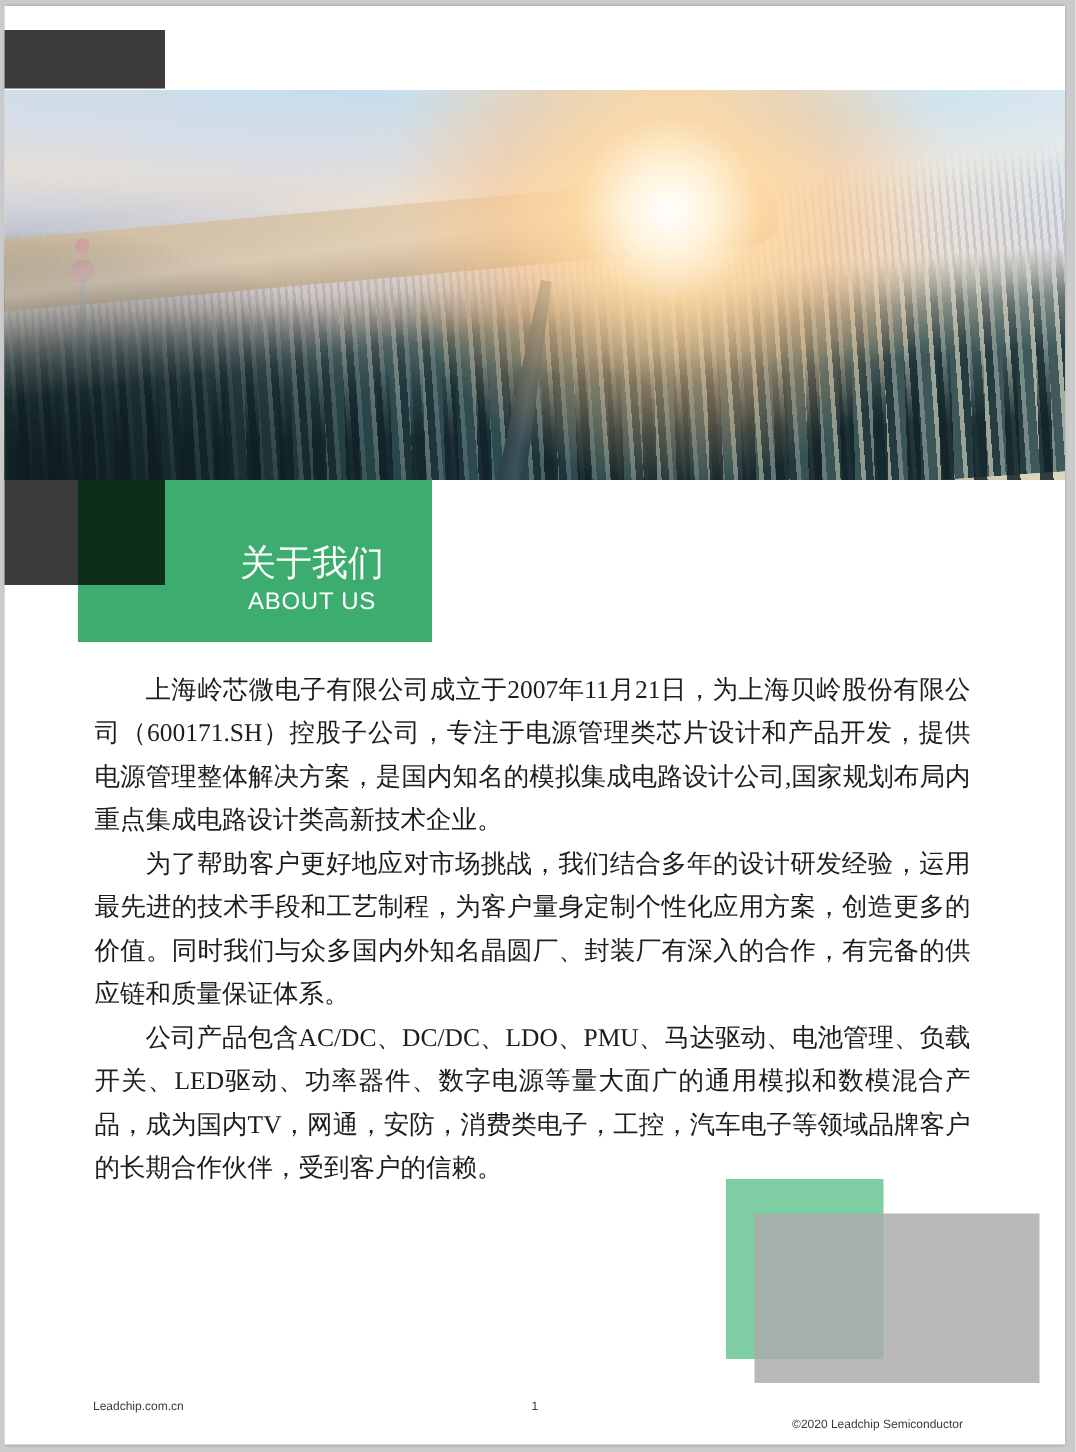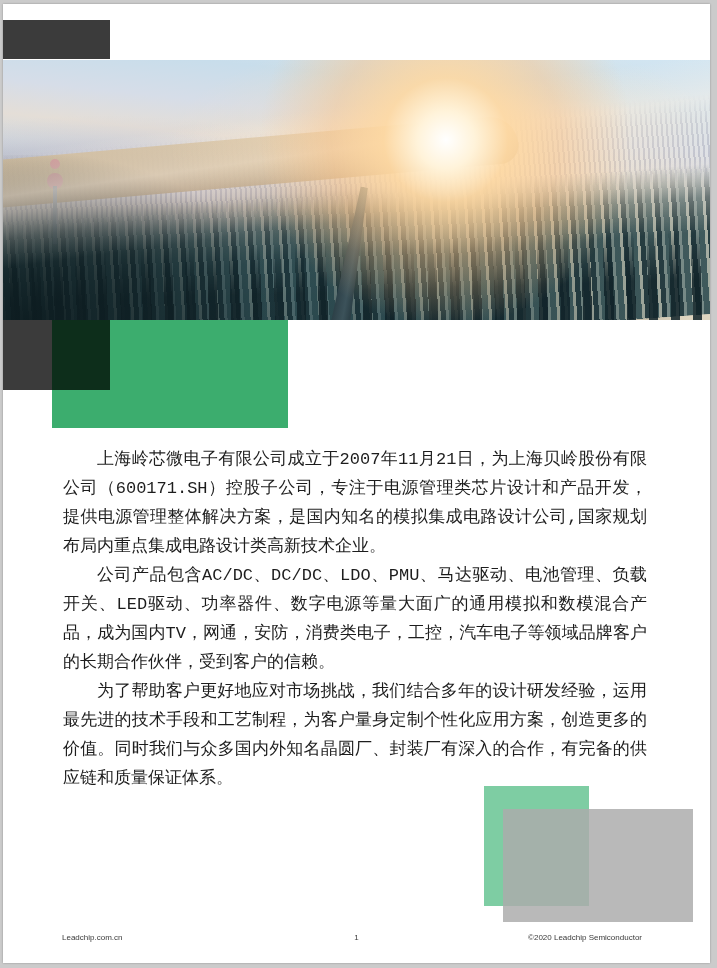--- a/index.html
+++ b/index.html
@@ -57,27 +57,27 @@
       radial-gradient(ellipse 400px 160px at 443px 85px,rgba(255,224,180,.55) 0%,rgba(255,224,180,0) 70%),
       linear-gradient(172deg,rgba(255,244,232,0) 26%,rgba(255,244,232,.5) 38%,rgba(255,244,232,.15) 50%,rgba(255,244,232,0) 58%);}
   
   .banner{position:absolute;left:49px;top:316px;width:236px;height:108px;background:#3cad6e;z-index:2;}
   .banner-shade{position:absolute;left:0;top:0;width:58px;height:70px;background:rgba(0,10,4,.78);}
   .banner-text{position:relative;padding:42px 0 0 76px;text-align:center;color:#ffffff;}
   .banner-title{font-size:24px;line-height:27px;font-weight:400;}
   .banner-subtitle{font-size:16px;line-height:19px;margin-top:3px;letter-spacing:.5px;}
   
   .about{position:absolute;left:60px;top:441px;width:584px;color:#1d1d1d;
-    font-family:Liberation Mono, monospace;}
+    font-family:Liberation Serif, serif;}
   .about p{margin:0;text-indent:2em;font-size:17px;line-height:29px;text-align:justify;}
   
   .footer{position:absolute;left:0;right:0;top:927px;height:14px;font-size:8px;color:#3a3a3a;padding-left:32px;}
   .f-left{position:absolute;left:59px;top:2px;}
   .f-center{position:absolute;left:0;right:0;top:2px;text-align:center;}
-  .f-right{position:absolute;right:68px;top:2px;}
+  .f-right{position:absolute;right:68px;top:14px;}
 </style>
 </head>
 <body>
 
 <div class="page">
 
   <div class="sq-top"></div>
 
   <div class="hero">
     <div class="ph-lavender"></div>
@@ -90,26 +90,30 @@
     <div class="ph-citynear2"></div>
     <div class="ph-corner"></div>
     <div class="ph-tower"></div>
     <div class="ph-sun"></div>
   </div>
 
   <div class="sq-mid"></div>
 
   <div class="banner">
     <div class="banner-shade"></div>
+    <div class="banner-text">
+      <div class="banner-title">关于我们</div>
+      <div class="banner-subtitle">ABOUT US</div>
+    </div>
   </div>
 
   <div class="about">
     <p>上海岭芯微电子有限公司成立于2007年11月21日，为上海贝岭股份有限公司（600171.SH）控股子公司，专注于电源管理类芯片设计和产品开发，提供电源管理整体解决方案，是国内知名的模拟集成电路设计公司,国家规划布局内重点集成电路设计类高新技术企业。</p>
+    <p>为了帮助客户更好地应对市场挑战，我们结合多年的设计研发经验，运用最先进的技术手段和工艺制程，为客户量身定制个性化应用方案，创造更多的价值。同时我们与众多国内外知名晶圆厂、封装厂有深入的合作，有完备的供应链和质量保证体系。</p>
     <p>公司产品包含AC/DC、DC/DC、LDO、PMU、马达驱动、电池管理、负载开关、LED驱动、功率器件、数字电源等量大面广的通用模拟和数模混合产品，成为国内TV，网通，安防，消费类电子，工控，汽车电子等领域品牌客户的长期合作伙伴，受到客户的信赖。</p>
-    <p>为了帮助客户更好地应对市场挑战，我们结合多年的设计研发经验，运用最先进的技术手段和工艺制程，为客户量身定制个性化应用方案，创造更多的价值。同时我们与众多国内外知名晶圆厂、封装厂有深入的合作，有完备的供应链和质量保证体系。</p>
   </div>
 
   <div class="sq-mint"></div>
   <div class="rect-gray"></div>
 
   <div class="footer">
     <span class="f-left">Leadchip.com.cn</span>
     <span class="f-center">1</span>
     <span class="f-right">©2020 Leadchip Semiconductor</span>
   </div>

